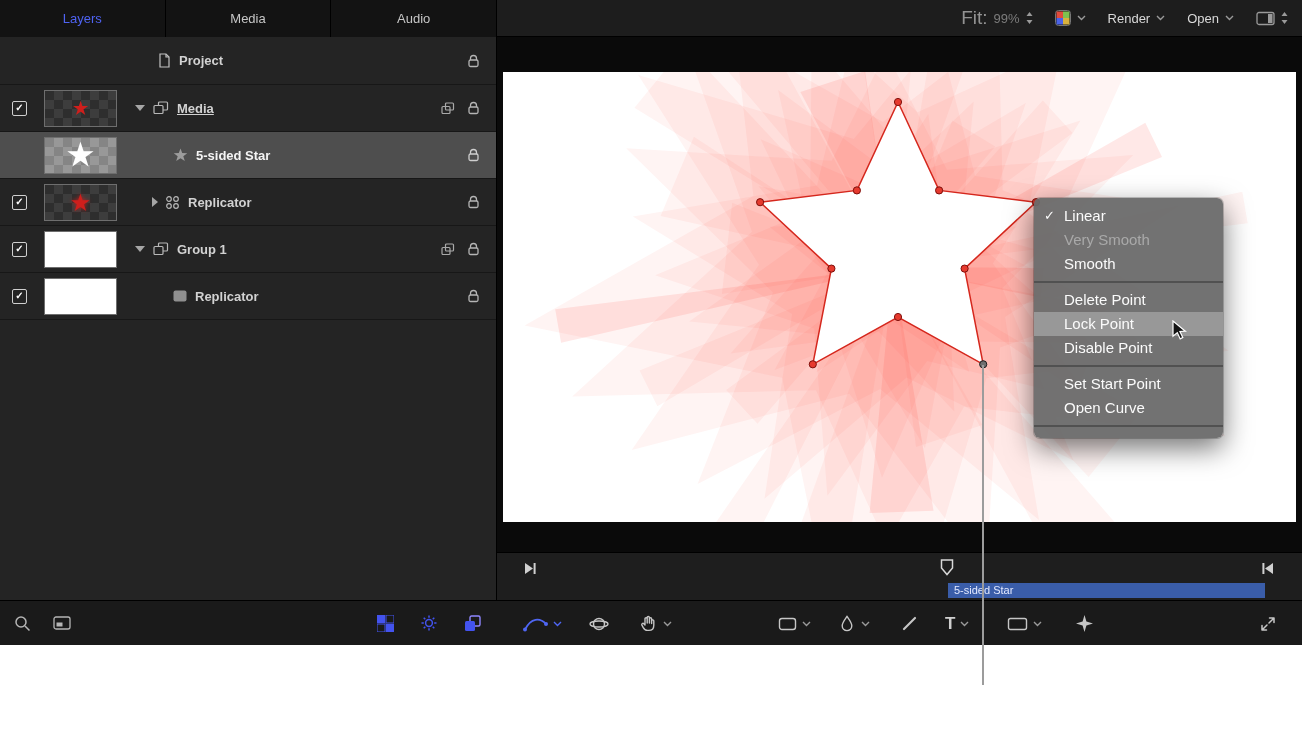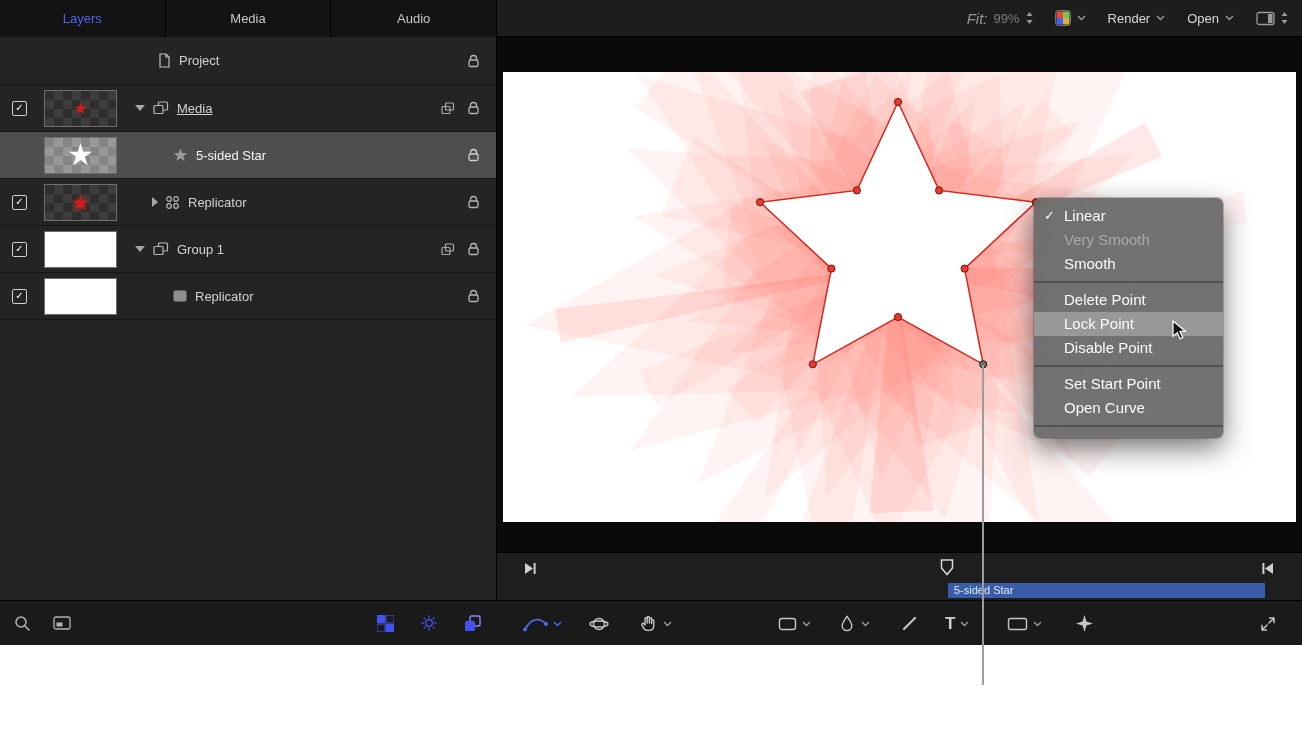--- a/index.html
+++ b/index.html
@@ -7,21 +7,21 @@
           font-family:"Liberation Sans",sans-serif;}
   .app{position:absolute;left:0;top:0;width:1302px;height:645px;background:#161616;overflow:hidden;}
 
   
   .left-panel{position:absolute;left:0;top:0;width:497px;height:645px;background:#242424;border-right:1px solid #000;box-sizing:border-box;}
   .tabbar{height:37px;display:flex;background:#131313;border-bottom:1px solid #000;}
   .tab{flex:1;display:flex;align-items:center;justify-content:center;font-size:13px;color:#c6c6c6;border-right:1px solid #000;cursor:default;}
   .tab:last-child{border-right:none;}
   .tab.active{color:#4f63f2;}
   .rows{position:absolute;top:37px;left:0;right:0;}
-  .row{height:46px;display:flex;align-items:center;border-bottom:1px solid #171717;position:relative;background:#242424;}
+  .row{height:46px;display:flex;align-items:center;border-bottom:1px solid #171717;position:relative;background:#242424;font-weight:bold;}
   .row.project{height:47px;}
   .row.selected{background:#4e4e4e;}
   .row-label{font-size:13px;color:#d2d2d2;margin-left:8px;white-space:nowrap;}
   .row.selected .row-label{color:#f4f4f4;}
   .underline{text-decoration:underline;}
   .checkbox{width:15px;height:15px;margin-left:12px;border:1.5px solid #cfcfcf;border-radius:2px;box-sizing:border-box;
             display:flex;align-items:center;justify-content:center;font-size:10px;color:#fff;line-height:1;}
   .thumb{width:73px;height:37px;margin-left:17px;border:1px solid #6e6e6e;box-sizing:border-box;
          display:flex;align-items:center;justify-content:center;flex:none;}
   .row .checkbox + .thumb{margin-left:17px;}
@@ -47,21 +47,21 @@
                 display:flex;align-items:center;box-sizing:border-box;}
   .pf-left{display:flex;align-items:center;gap:22px;margin-left:14px;}
   .pf-right{margin-left:auto;display:flex;align-items:center;gap:26px;margin-right:16px;}
 
   
   .right-pane{position:absolute;left:497px;top:0;width:805px;height:645px;background:#0c0c0c;}
   .canvas-header{height:37px;background:#1d1d1d;border-bottom:1px solid #000;display:flex;align-items:center;
                  justify-content:flex-end;gap:22px;padding-right:14px;box-sizing:border-box;}
   .hgroup{display:flex;align-items:center;gap:6px;}
   .hlabel{font-size:13px;color:#d9d9d9;}
-  .hdim{font-size:15px;color:#929292;font-style:italic;}
+  .hdim{font-size:19px;color:#929292;}
   .hdimmer{font-size:13px;color:#7c7c7c;}
   .viewport{position:absolute;top:37px;left:0;width:805px;height:515px;background:#0a0a0a;}
   .white-canvas{position:absolute;left:6px;top:35px;width:793px;height:450px;background:#fff;overflow:hidden;}
   .timeline{position:absolute;top:552px;left:0;width:805px;height:48px;background:#1e1e1e;border-top:1px solid #000;box-sizing:border-box;}
   .clip-bar{position:absolute;left:451px;top:30px;width:317px;height:15px;background:#3a5da9;
             font-size:11px;color:#e3e9ff;line-height:15px;padding-left:6px;box-sizing:border-box;white-space:nowrap;overflow:hidden;}
   .in-marker{position:absolute;left:28px;top:10px;}
   .out-marker{position:absolute;left:765px;top:10px;}
   .playhead{position:absolute;left:443px;top:6px;}
   .toolbar{position:absolute;top:600px;left:0;width:805px;height:45px;background:#1a1a1a;border-top:1px solid #000;box-sizing:border-box;}

